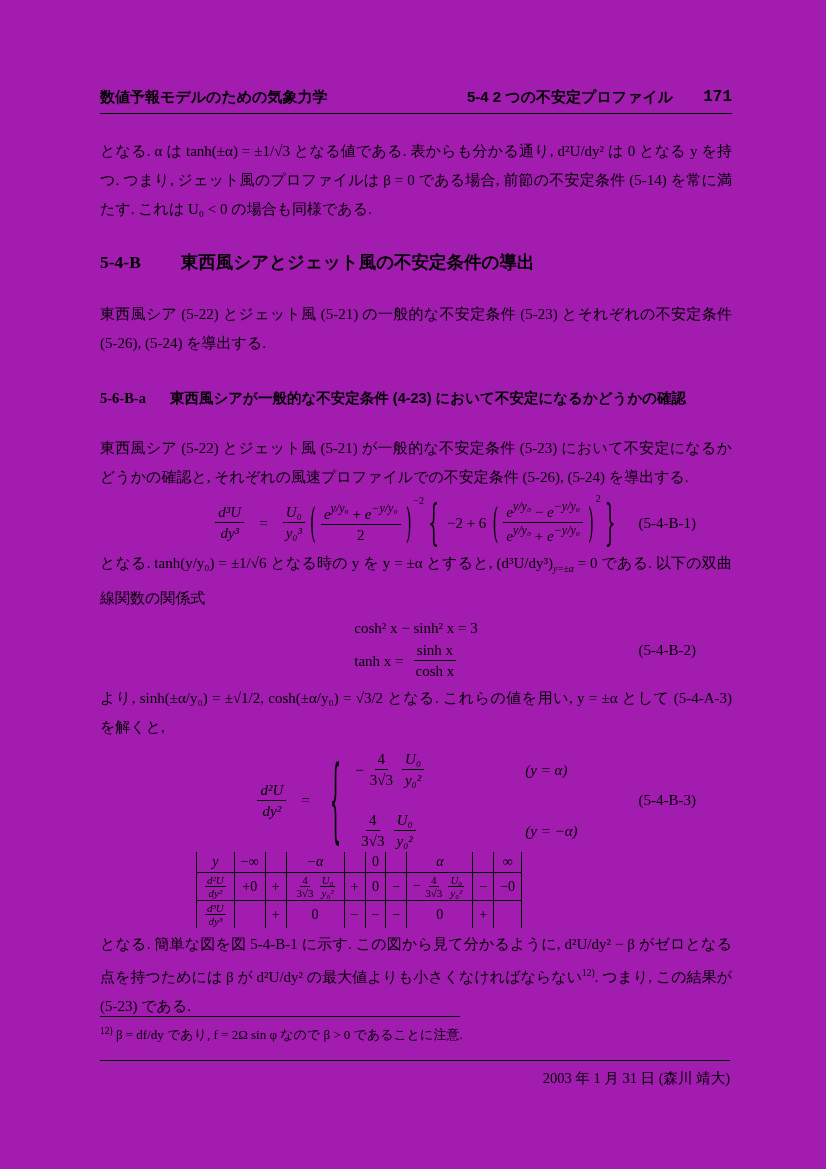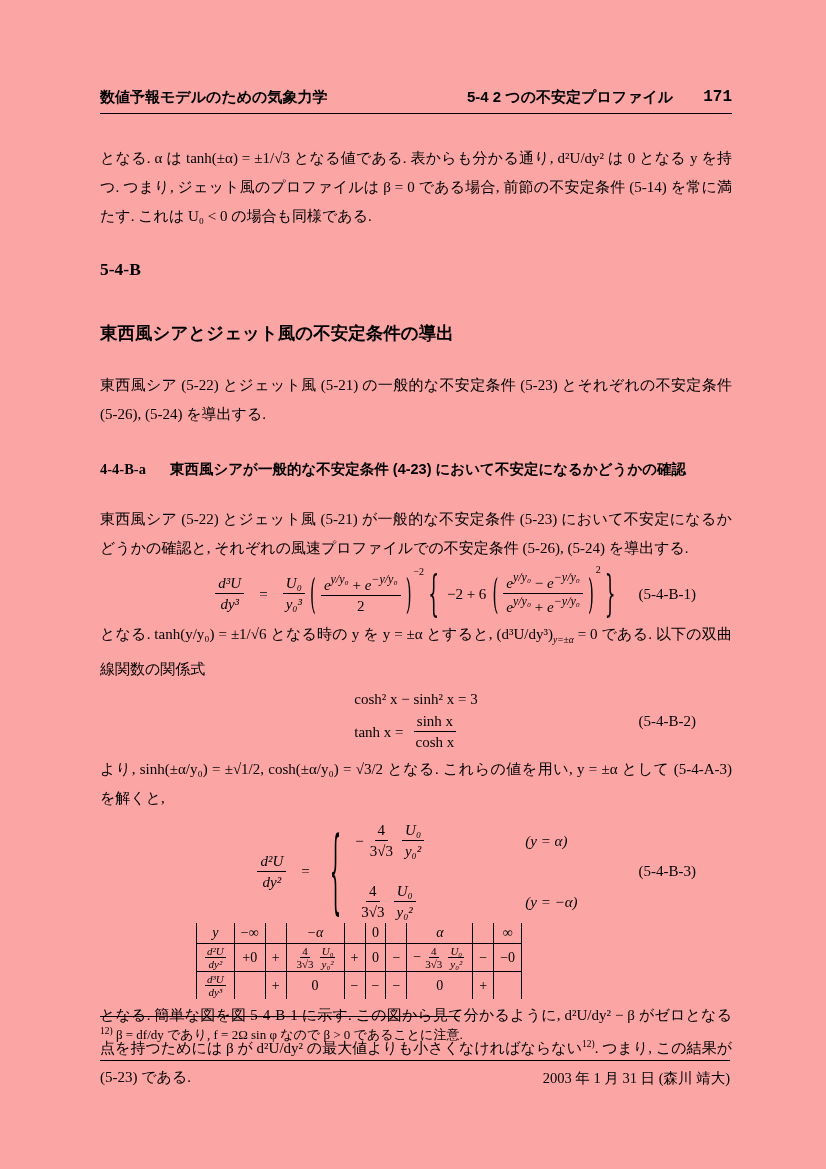--- a/index.html
+++ b/index.html
@@ -1,41 +1,41 @@
 <!DOCTYPE html>
 <html><head>
 <meta charset="utf-8">
 <style>
   html,body { margin:0; padding:0; background:#e8e8e8; }
   .page {
     position:relative; width:826px; height:1169px; margin:0 auto;
-    background:#fca5a5; color:#000;
+    background:#a21caf; color:#000;
     font-family:"Liberation Serif","DejaVu Serif",serif;
     font-size:15px; line-height:29px; overflow:hidden;
   }
   .content { position:absolute; left:100px; top:88px; width:632px; }
 
   
   .header { display:flex; justify-content:space-between; align-items:baseline;
     font-family:"Liberation Sans","DejaVu Sans",sans-serif; font-weight:bold;
     font-size:15px; line-height:18px; border-bottom:1.5px solid #000; padding-bottom:7px; }
   .header .right { display:flex; gap:30px; }
   .header .pagenum { font-family:Liberation Mono, monospace; font-size:16px; }
 
   p { margin:0; text-align:justify; }
-  .p1 { margin-top:30px; }
+  .p1 { margin-top:23px; }
   .p2 { margin-top:26px; }
   .p3 { margin-top:26px; }
   .p4 { margin-top:4px; }
   .p5 { margin-top:4px; }
   .p6 { margin-top:6px; }
   .p7 { margin-top:2px; }
 
   .h2 { margin-top:26px; display:flex; gap:40px; align-items:baseline;
-        font-weight:bold; font-size:17.5px; line-height:24px;flex-direction:column; }
+        font-weight:bold; font-size:17.5px; line-height:24px; }
   .h2 .no { font-family:"Liberation Serif",serif; }
   .h2 .ttl { font-family:"Liberation Sans","DejaVu Sans",sans-serif; }
   .h3 { margin-top:30px; display:flex; gap:24px; align-items:baseline;
         font-weight:bold; font-size:14.5px; line-height:20px; }
   .h3 .no { font-family:"Liberation Serif",serif; }
   .h3 .ttl { font-family:"Liberation Sans","DejaVu Sans",sans-serif; }
 
   .it { font-style:italic; }
   sub { font-size:9.5px; }
   sup { font-size:9.5px; }
@@ -111,21 +111,21 @@
     <p class="p1">となる. α は tanh(±α) = ±1/√3 となる値である. 表からも分かる通り, d²U/dy² は 0 となる y を持つ. つまり, ジェット風のプロファイルは β = 0 である場合, 前節の不安定条件 (5-14) を常に満たす. これは U₀ &lt; 0 の場合も同様である.</p>
 
     <div class="h2">
       <span class="no">5-4-B</span>
       <span class="ttl">東西風シアとジェット風の不安定条件の導出</span>
     </div>
 
     <p class="p2">東西風シア (5-22) とジェット風 (5-21) の一般的な不安定条件 (5-23) とそれぞれの不安定条件 (5-26), (5-24) を導出する.</p>
 
     <div class="h3">
-      <span class="no">4-4-B-a</span>
+      <span class="no">5-6-B-a</span>
       <span class="ttl">東西風シアが一般的な不安定条件 (4-23) において不安定になるかどうかの確認</span>
     </div>
 
     <p class="p3">東西風シア (5-22) とジェット風 (5-21) が一般的な不安定条件 (5-23) において不安定になるかどうかの確認と, それぞれの風速プロファイルでの不安定条件 (5-26), (5-24) を導出する.</p>
 
     <div class="eq eq1">
       <div class="eq-line">
         <span class="frac">
           <span class="num it">d³U</span>
           <span class="den it">dy³</span>

